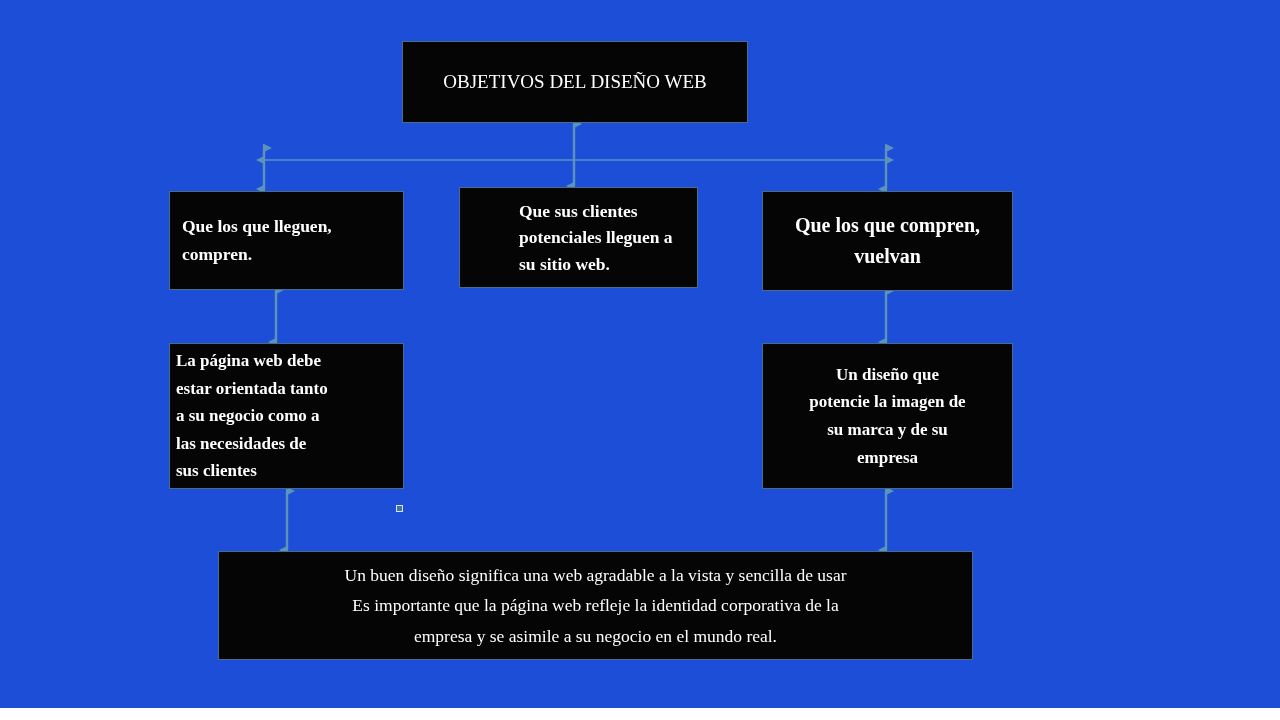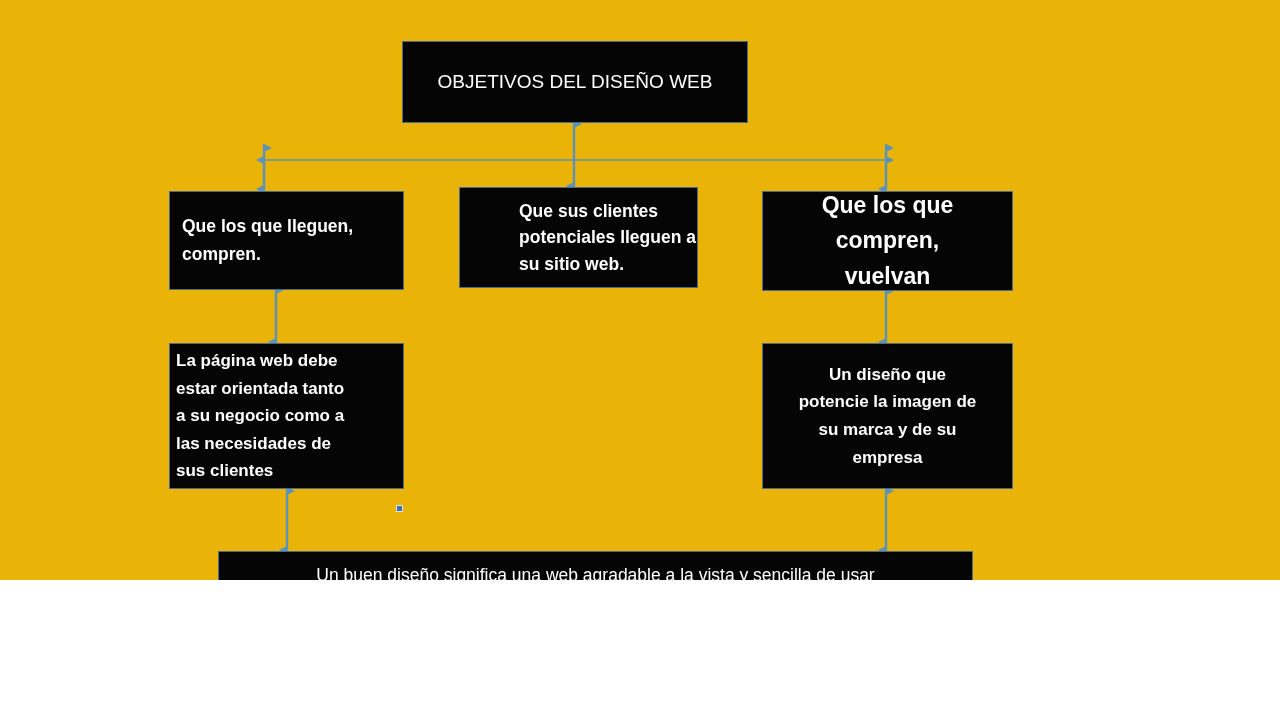--- a/index.html
+++ b/index.html
@@ -3,24 +3,24 @@
 <meta charset="utf-8">
 <style>
   html, body {
     margin: 0;
     padding: 0;
     background: #ffffff;
   }
   #canvas {
     position: relative;
     width: 1280px;
-    height: 580px;
-    background: #eab308;
+    height: 708px;
+    background: #1d4ed8;
     overflow: hidden;
-    font-family: Liberation Sans, sans-serif;
+    font-family: Liberation Serif, serif;
   }
   .node {
     position: absolute;
     background: #050505;
     border: 1px solid #4a6b8a;
     color: #ffffff;
     box-sizing: border-box;
     display: flex;
     flex-direction: column;
     justify-content: center;
@@ -55,21 +55,21 @@
     left: 459px; top: 187px; width: 239px; height: 101px;
   }
   #node-t2-mid .txt {
     font-size: 17.5px; font-weight: bold; text-align: left;
     padding: 0 0 0 14px; line-height: 1.50; margin-left: 45px;
   }
   #node-t2-right {
     left: 762px; top: 191px; width: 251px; height: 100px;
   }
   #node-t2-right .txt {
-    font-size: 23px; font-weight: bold; text-align: center;
+    font-size: 20px; font-weight: bold; text-align: center;
     padding: 0 8px; line-height: 1.55;
   }
 
   
   #node-t3-left {
     left: 169px; top: 343px; width: 235px; height: 146px;
   }
   #node-t3-left .txt {
     font-size: 17px; font-weight: bold; 
     padding: 0 6px; line-height: 1.62;

